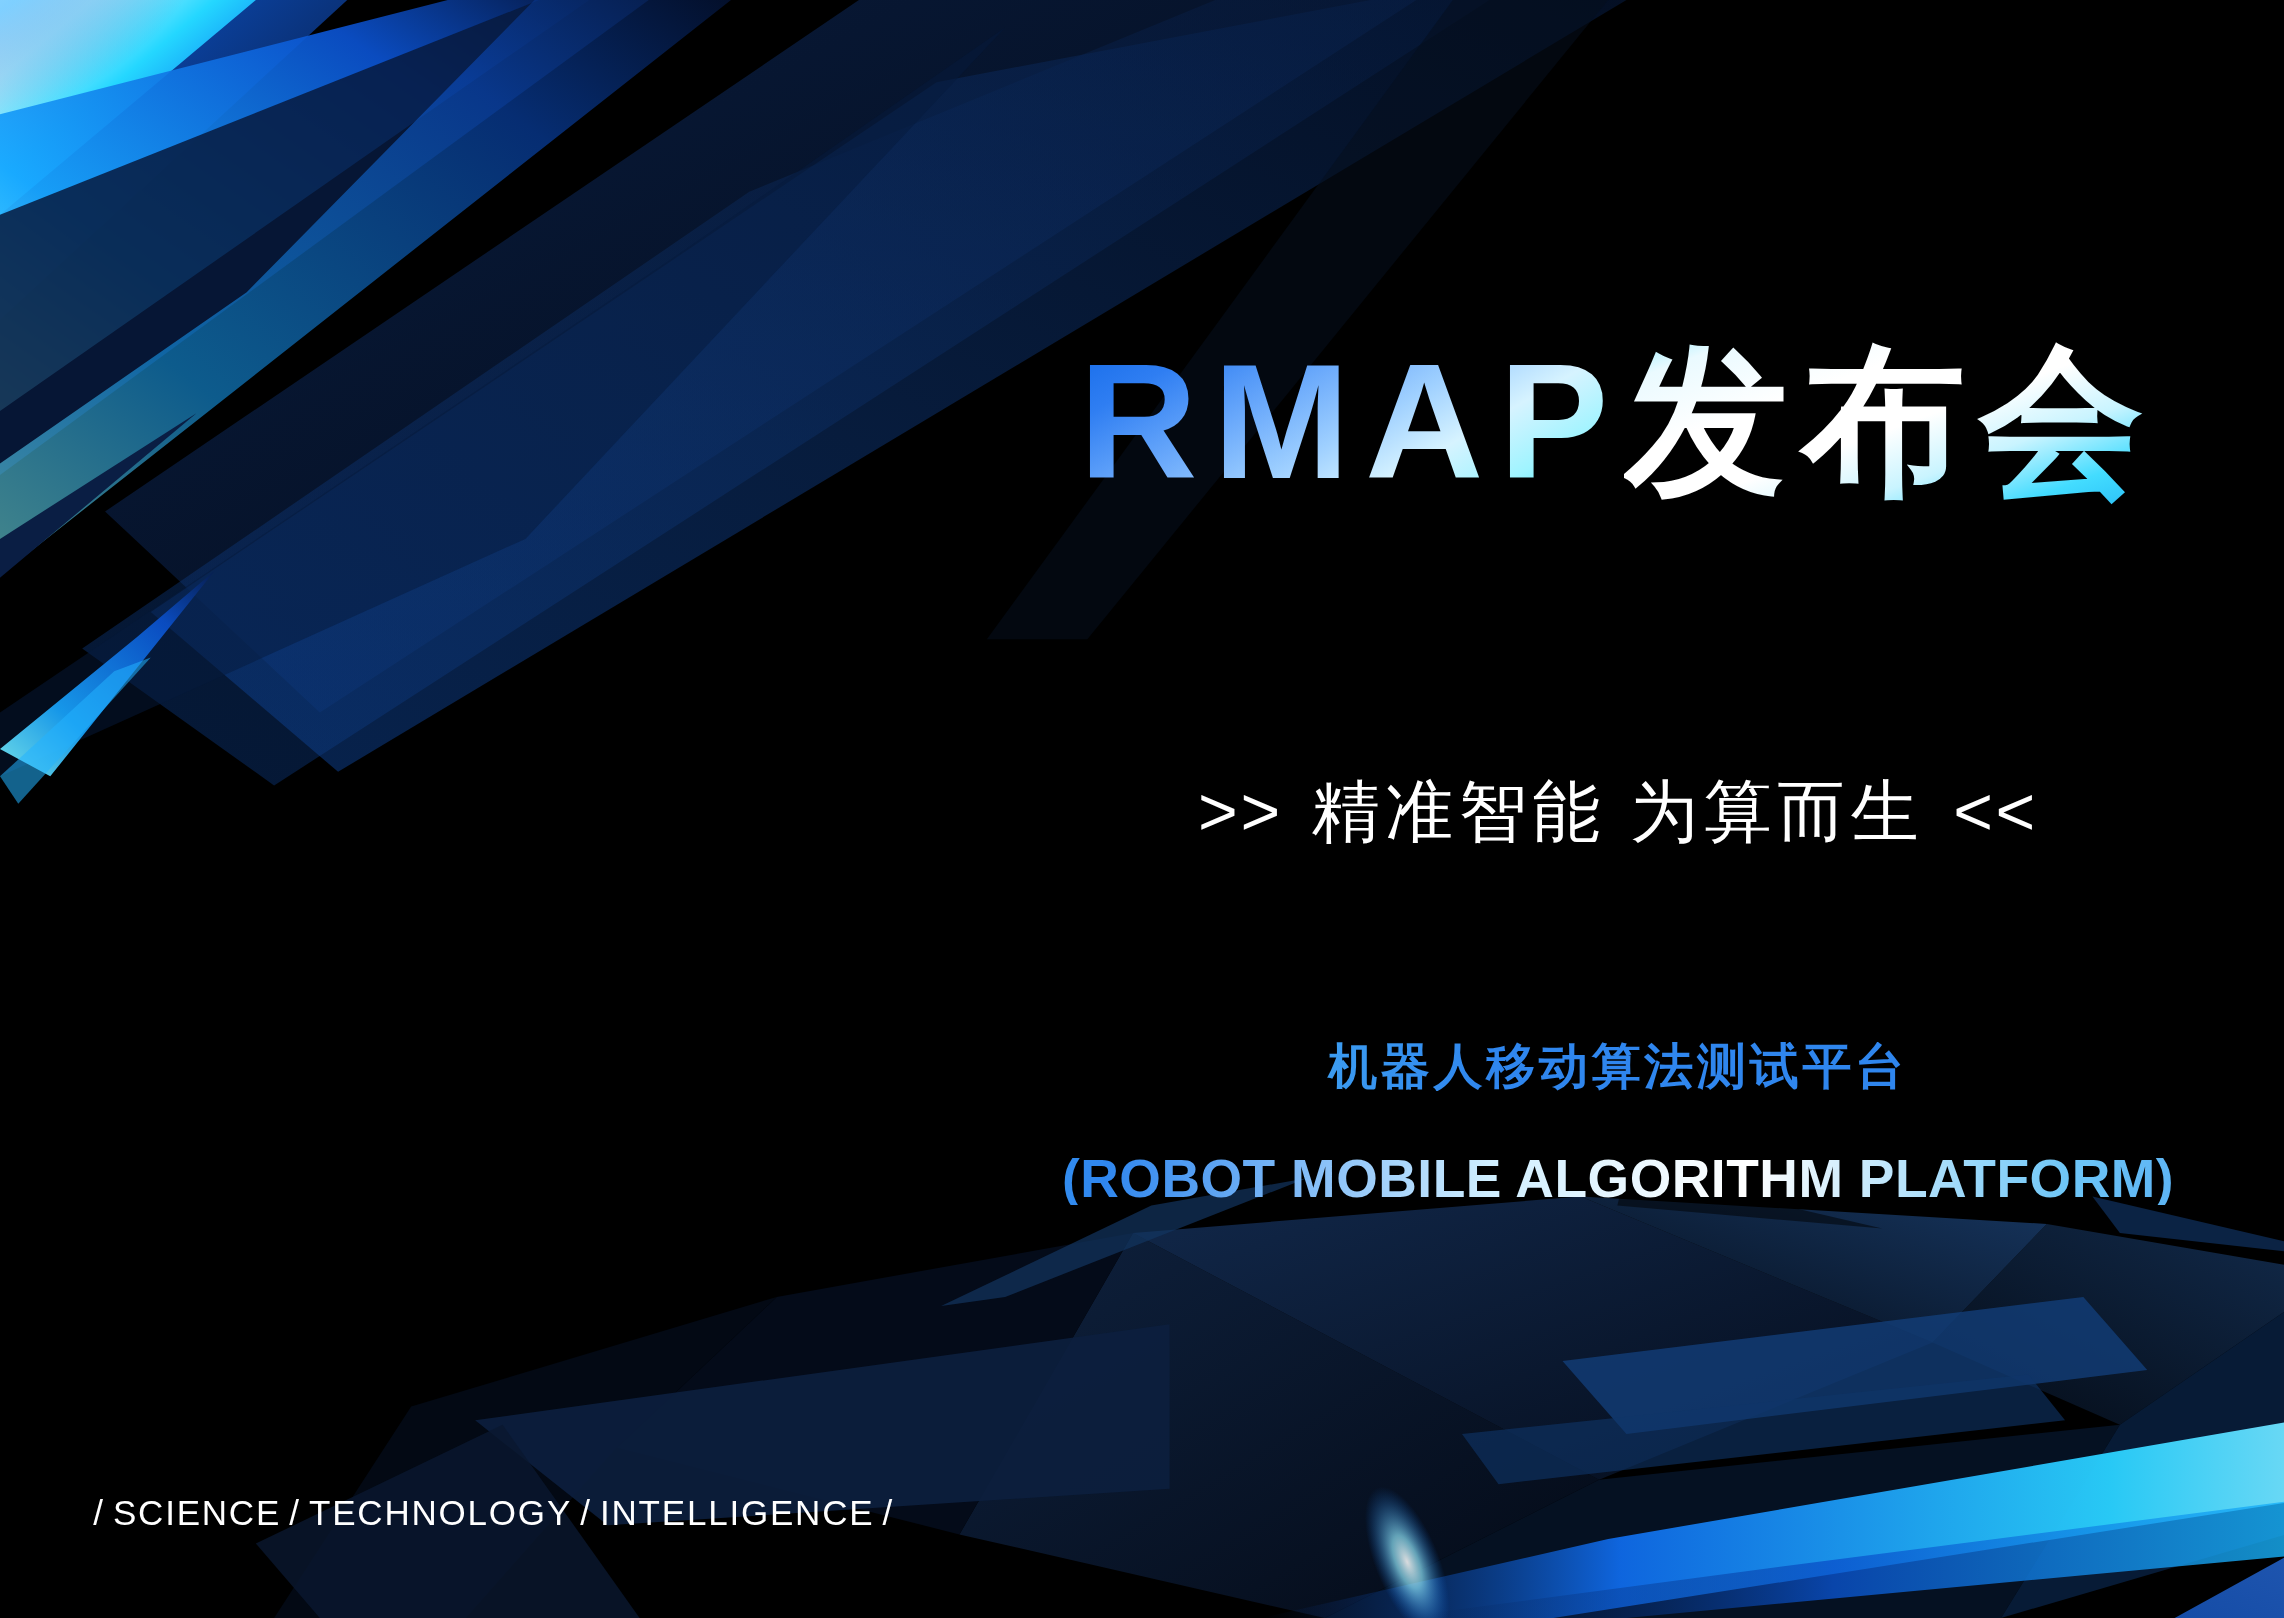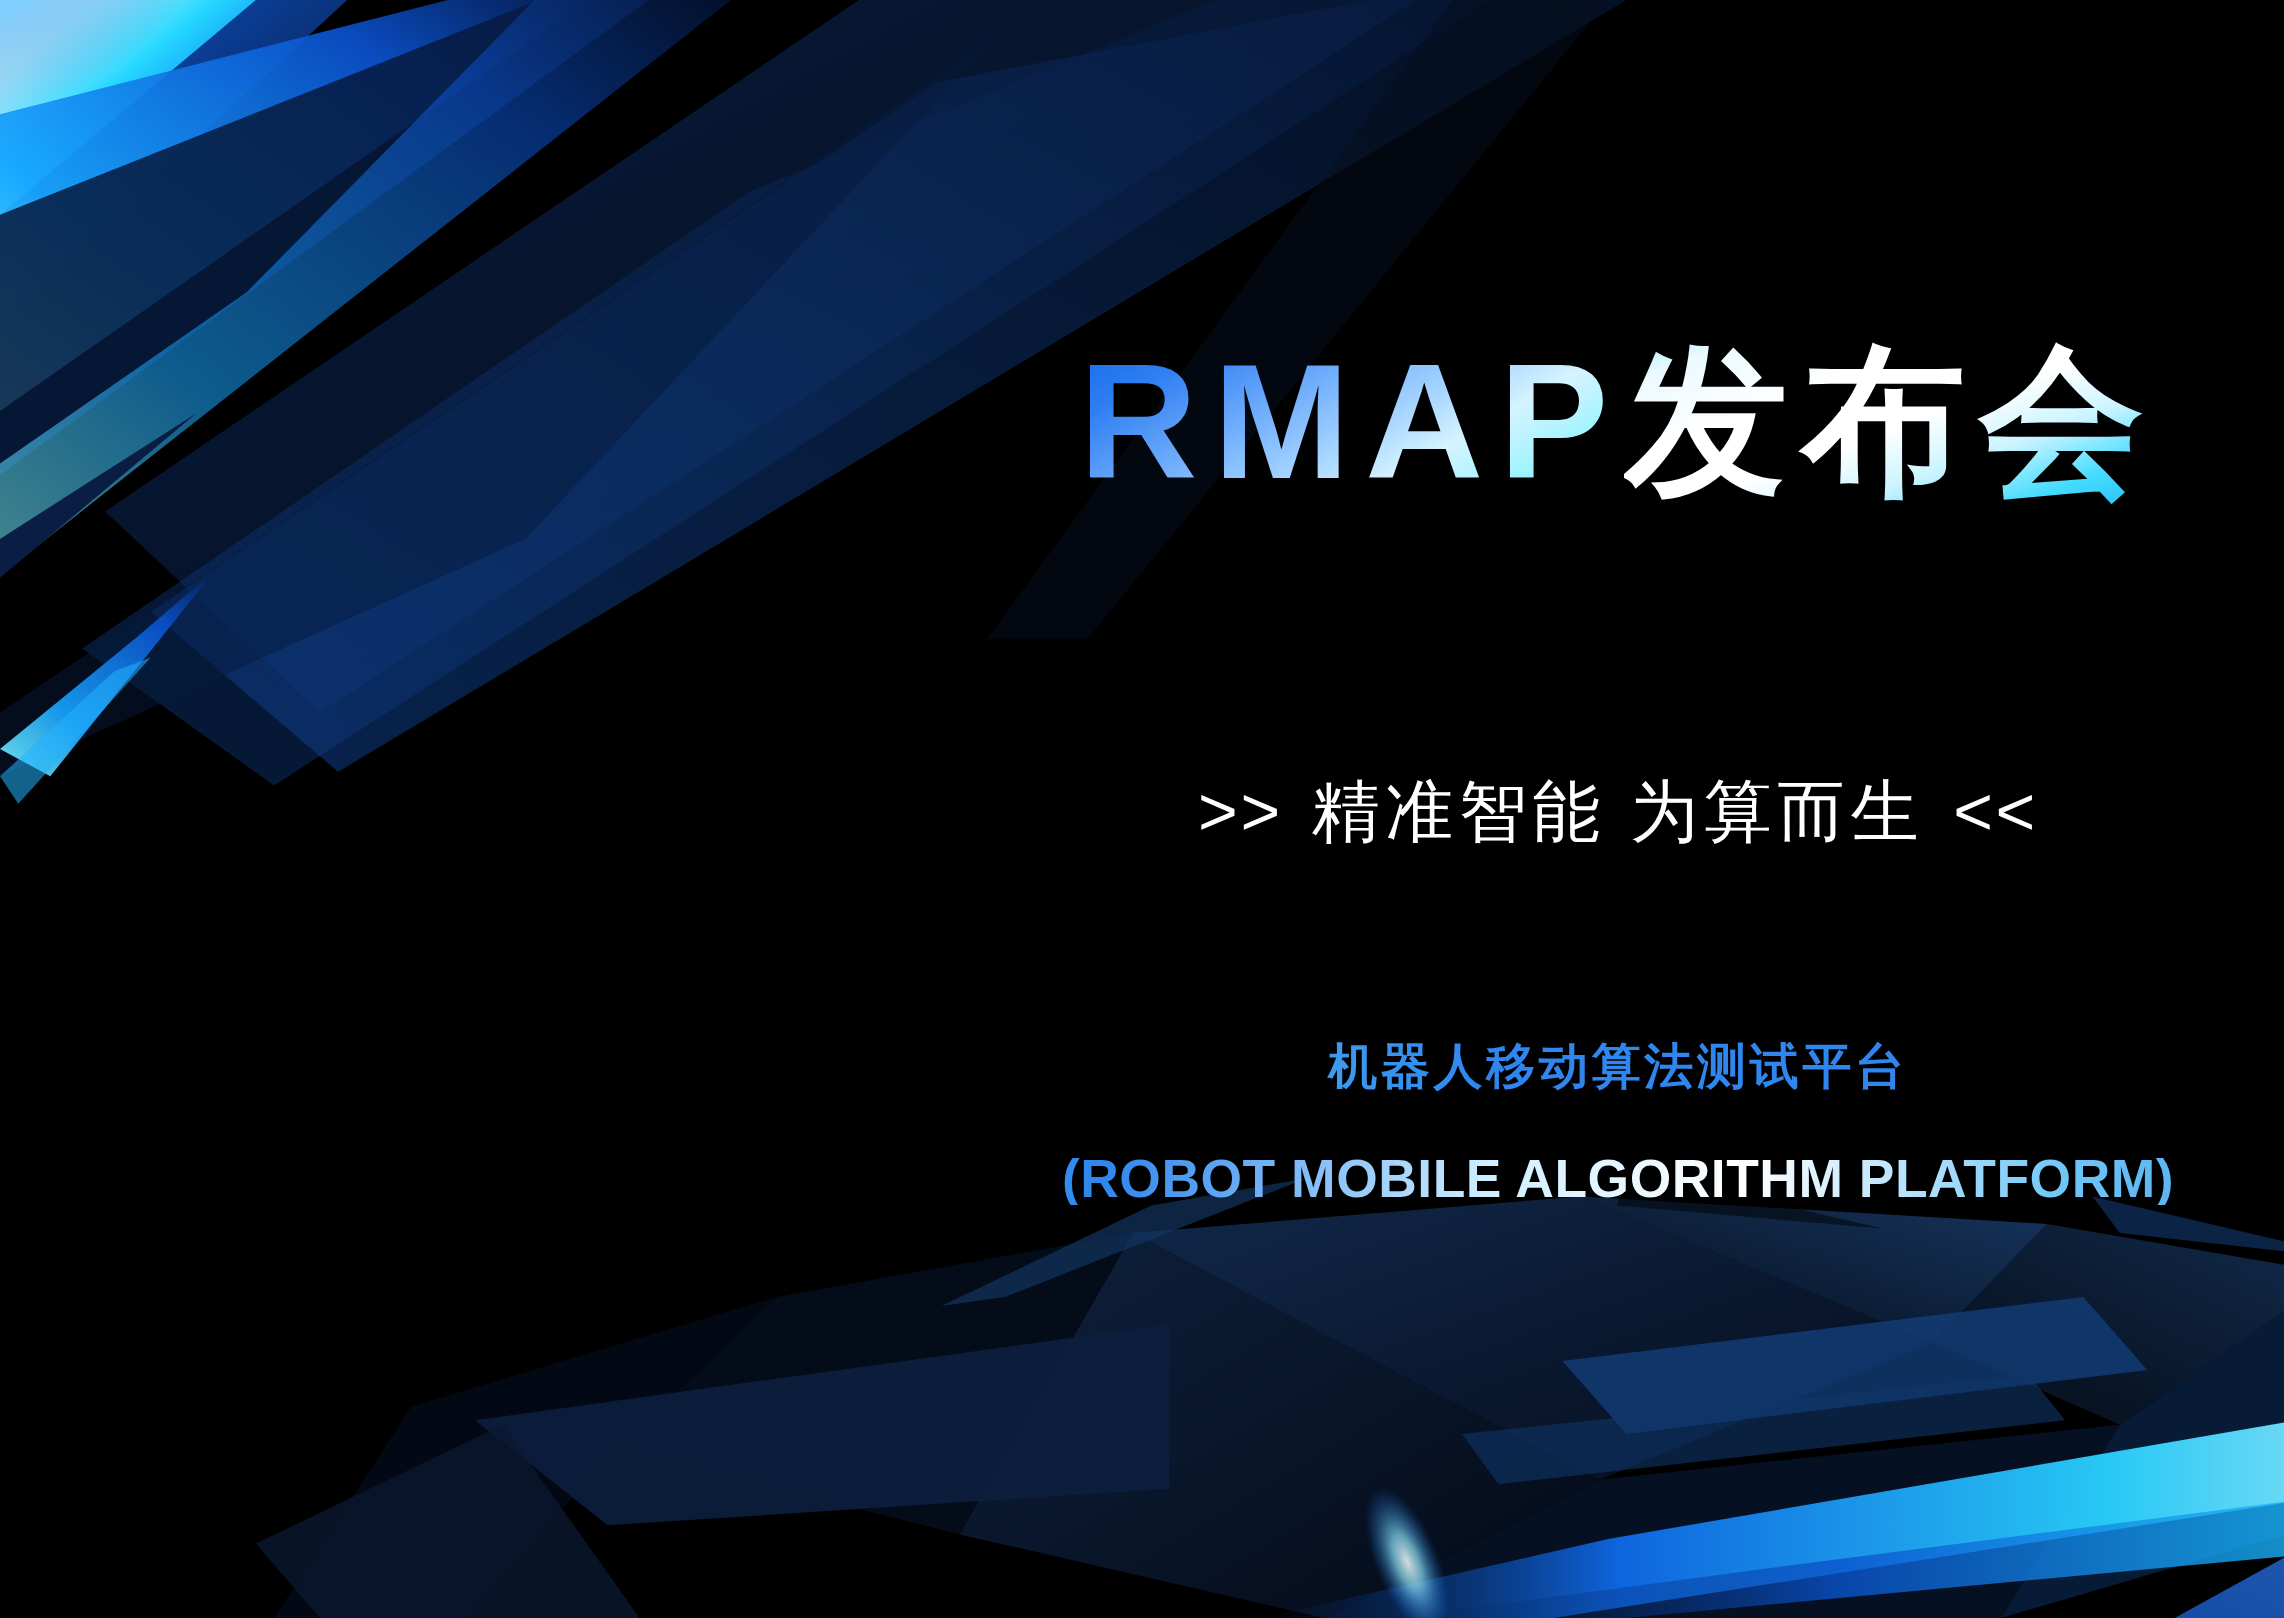--- a/index.html
+++ b/index.html
@@ -302,15 +302,18 @@
     <span class="t-latin">RMAP</span><span class="t-cjk">发布会</span>
   </div>
 
   <div class="tagline">
     <span class="chev">&gt;&gt;</span><span class="mid">精准智能 为算而生</span><span class="chev">&lt;&lt;</span>
   </div>
 
   <div class="plat-cn">机器人移动算法测试平台</div>
   <div class="plat-en">(ROBOT MOBILE ALGORITHM PLATFORM)</div>
 
+  <div class="footer-kw">
+    <span class="sl">/</span><span>SCIENCE</span><span class="sl">/</span><span>TECHNOLOGY</span><span class="sl">/</span><span>INTELLIGENCE</span><span class="sl">/</span>
+  </div>
 
 </div>
 
 
 </body></html>

